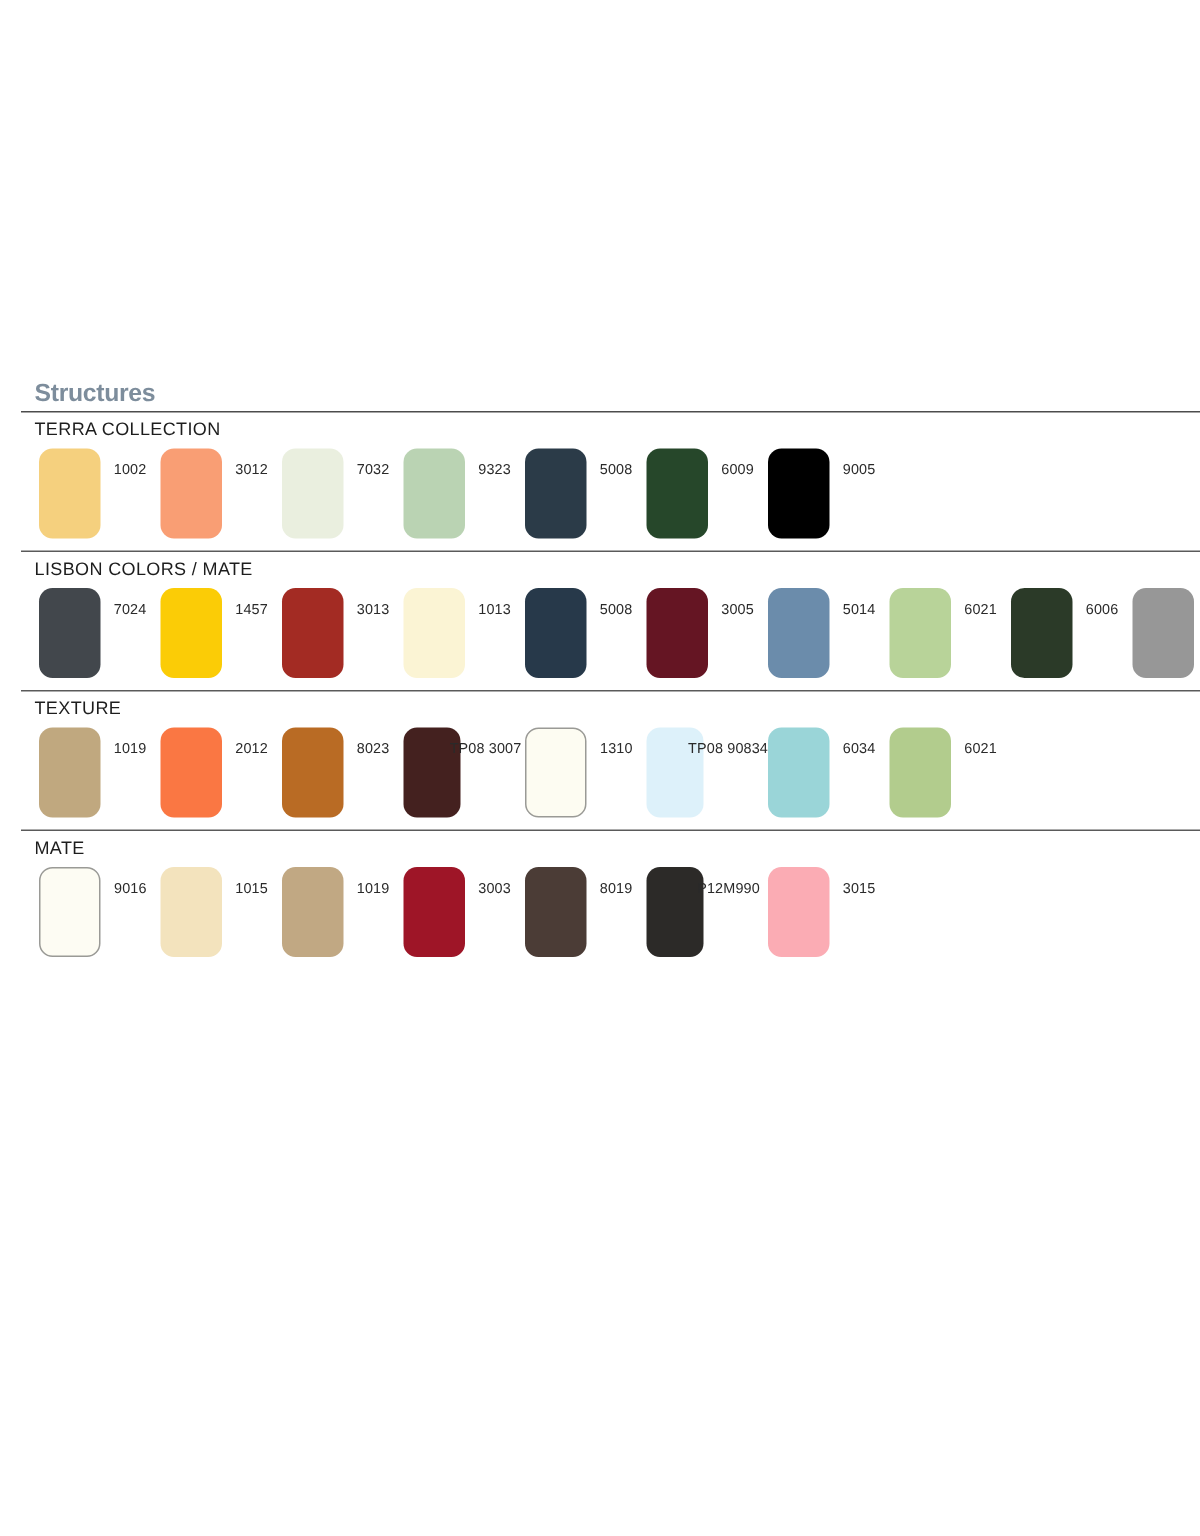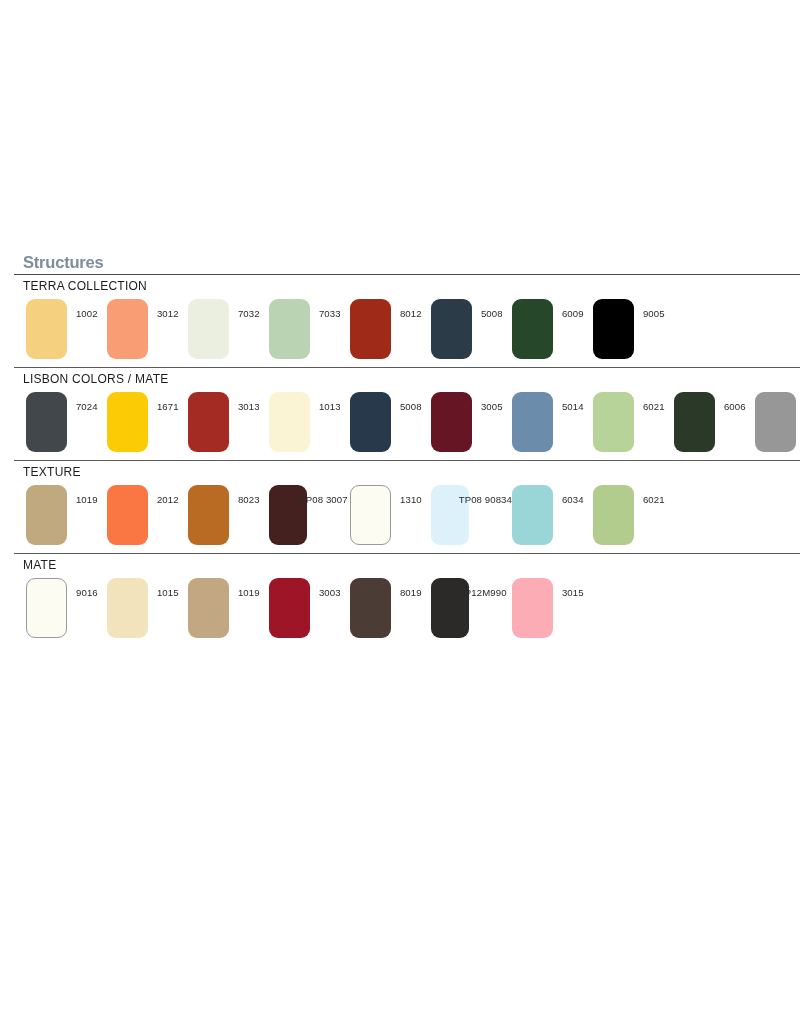--- a/index.html
+++ b/index.html
@@ -131,25 +131,21 @@
             <div class="swatch-cell">
               <div class="swatch-chip" style="background: rgb(249, 158, 116);"></div>
               <div class="swatch-code">3012</div>
             </div>
             <div class="swatch-cell">
               <div class="swatch-chip" style="background: rgb(234, 239, 223);"></div>
               <div class="swatch-code">7032</div>
             </div>
             <div class="swatch-cell">
               <div class="swatch-chip" style="background: rgb(186, 211, 179);"></div>
-              <div class="swatch-code">7033</div>
-            </div>
-            <div class="swatch-cell">
-              <div class="swatch-chip" style="background: rgb(158, 42, 23);"></div>
-              <div class="swatch-code">8012</div>
+              <div class="swatch-code">9323</div>
             </div>
             <div class="swatch-cell">
               <div class="swatch-chip" style="background: rgb(43, 59, 72);"></div>
               <div class="swatch-code">5008</div>
             </div>
             <div class="swatch-cell">
               <div class="swatch-chip" style="background: rgb(38, 71, 42);"></div>
               <div class="swatch-code">6009</div>
             </div>
             <div class="swatch-cell">
@@ -161,21 +157,21 @@
         </div>
         <div class="section">
           <div class="section-label">LISBON COLORS / MATE</div>
           <div class="swatch-row">
             <div class="swatch-cell">
               <div class="swatch-chip" style="background: rgb(66, 71, 76);"></div>
               <div class="swatch-code">7024</div>
             </div>
             <div class="swatch-cell">
               <div class="swatch-chip" style="background: rgb(251, 204, 6);"></div>
-              <div class="swatch-code">1671</div>
+              <div class="swatch-code">1457</div>
             </div>
             <div class="swatch-cell">
               <div class="swatch-chip" style="background: rgb(163, 43, 35);"></div>
               <div class="swatch-code">3013</div>
             </div>
             <div class="swatch-cell">
               <div class="swatch-chip" style="background: rgb(251, 244, 212);"></div>
               <div class="swatch-code">1013</div>
             </div>
             <div class="swatch-cell">

